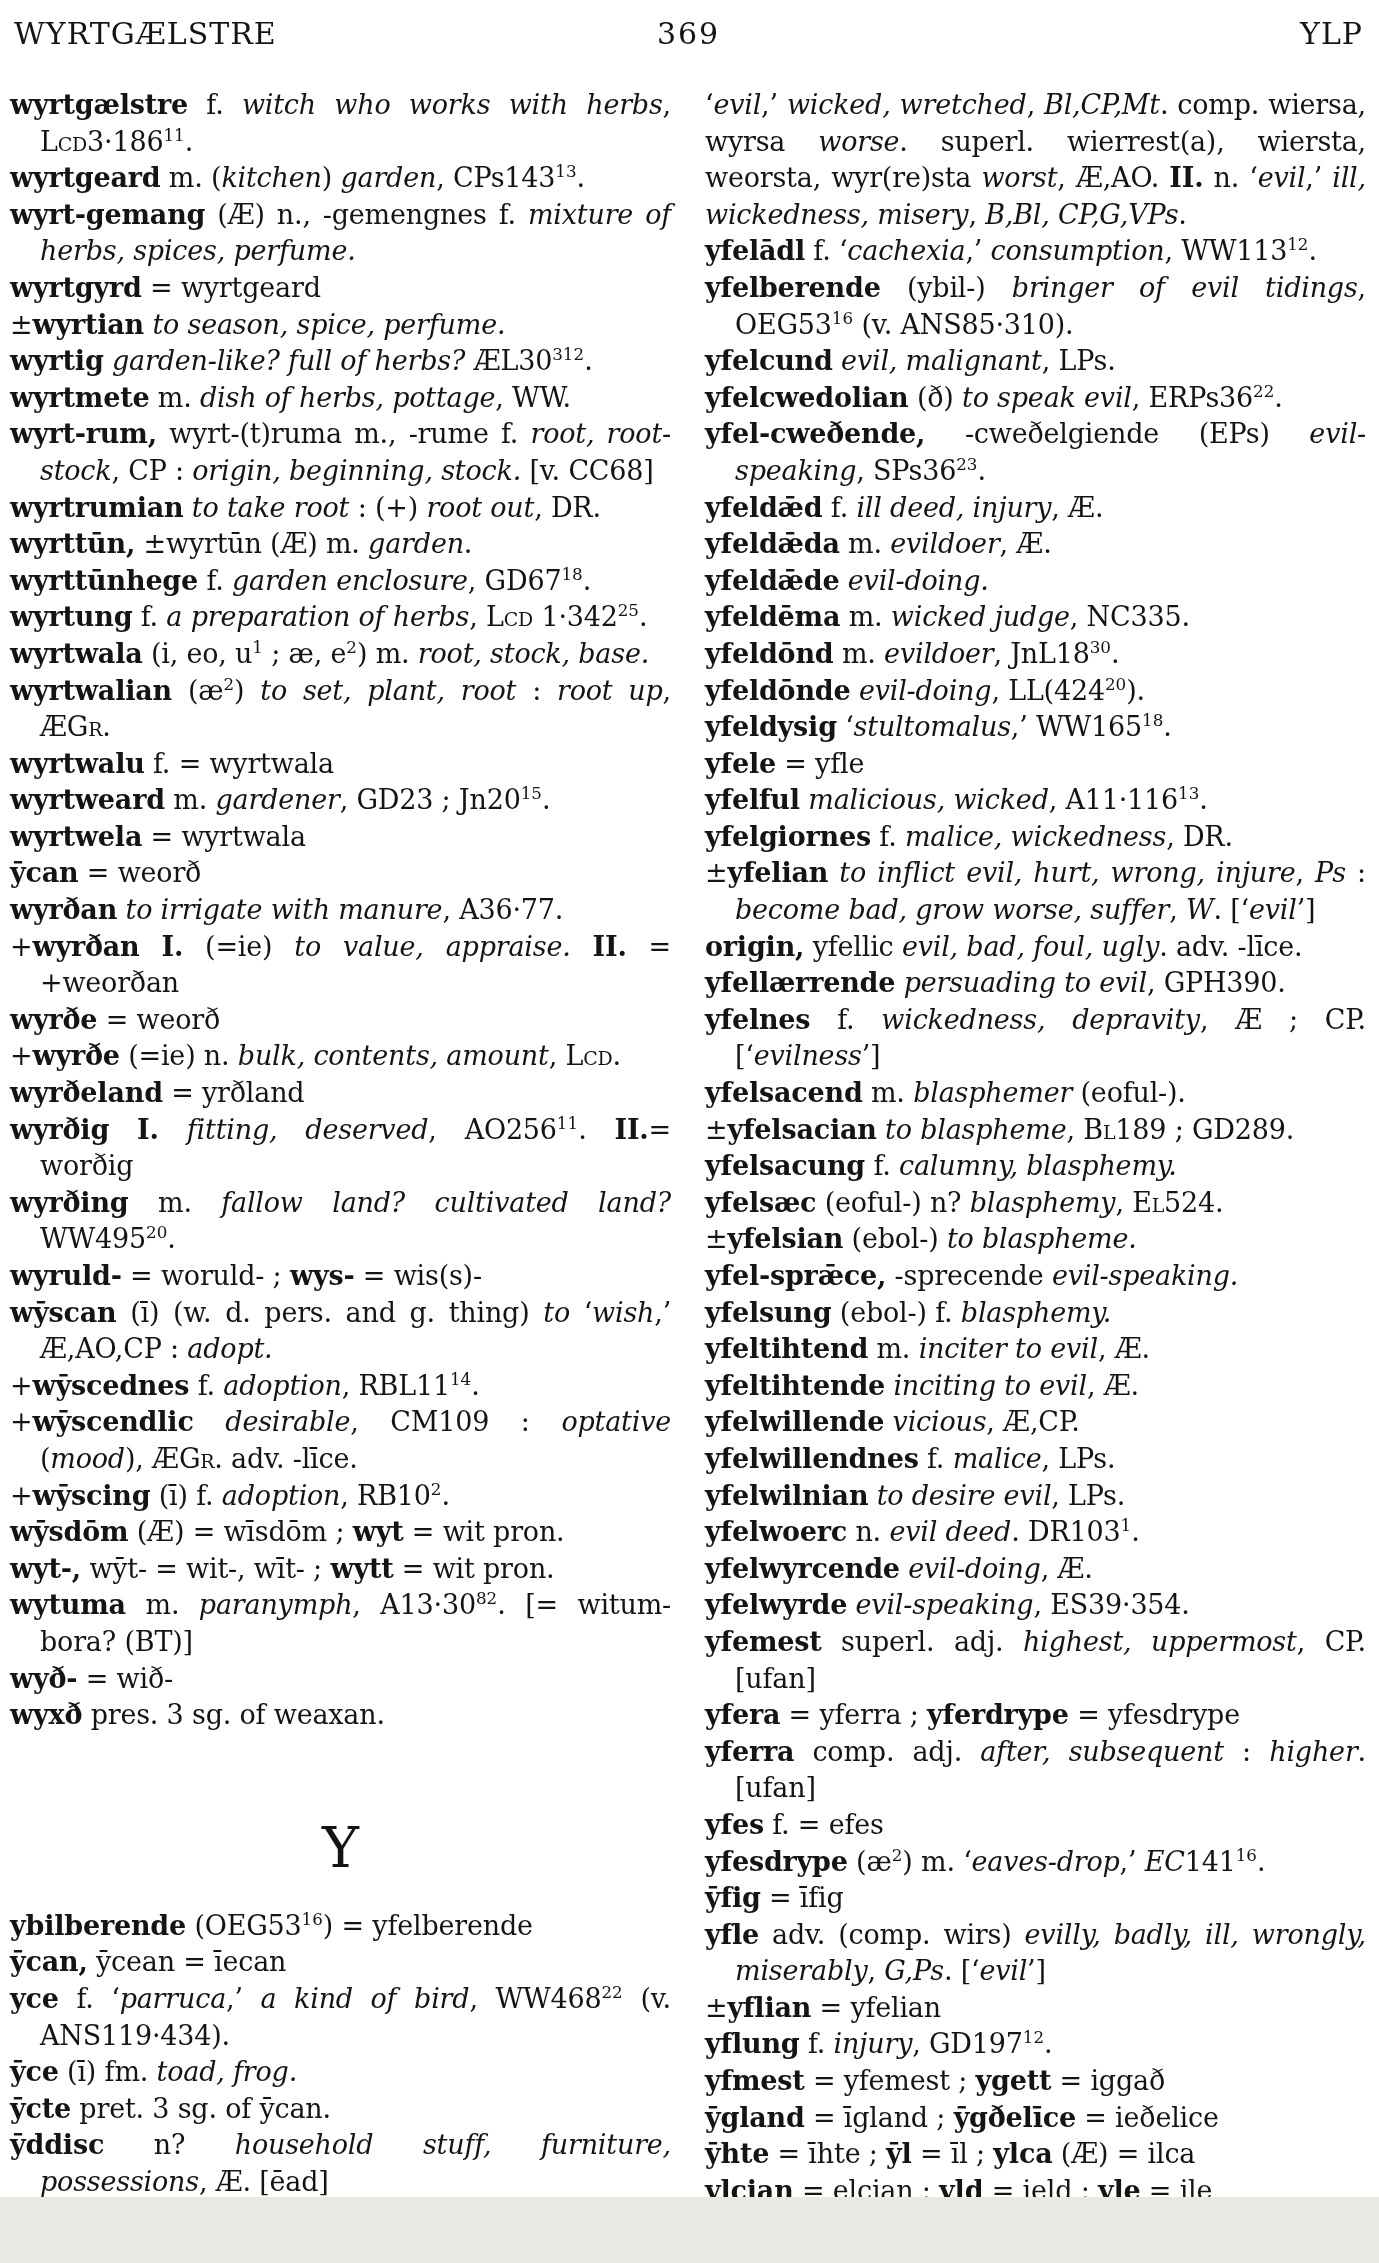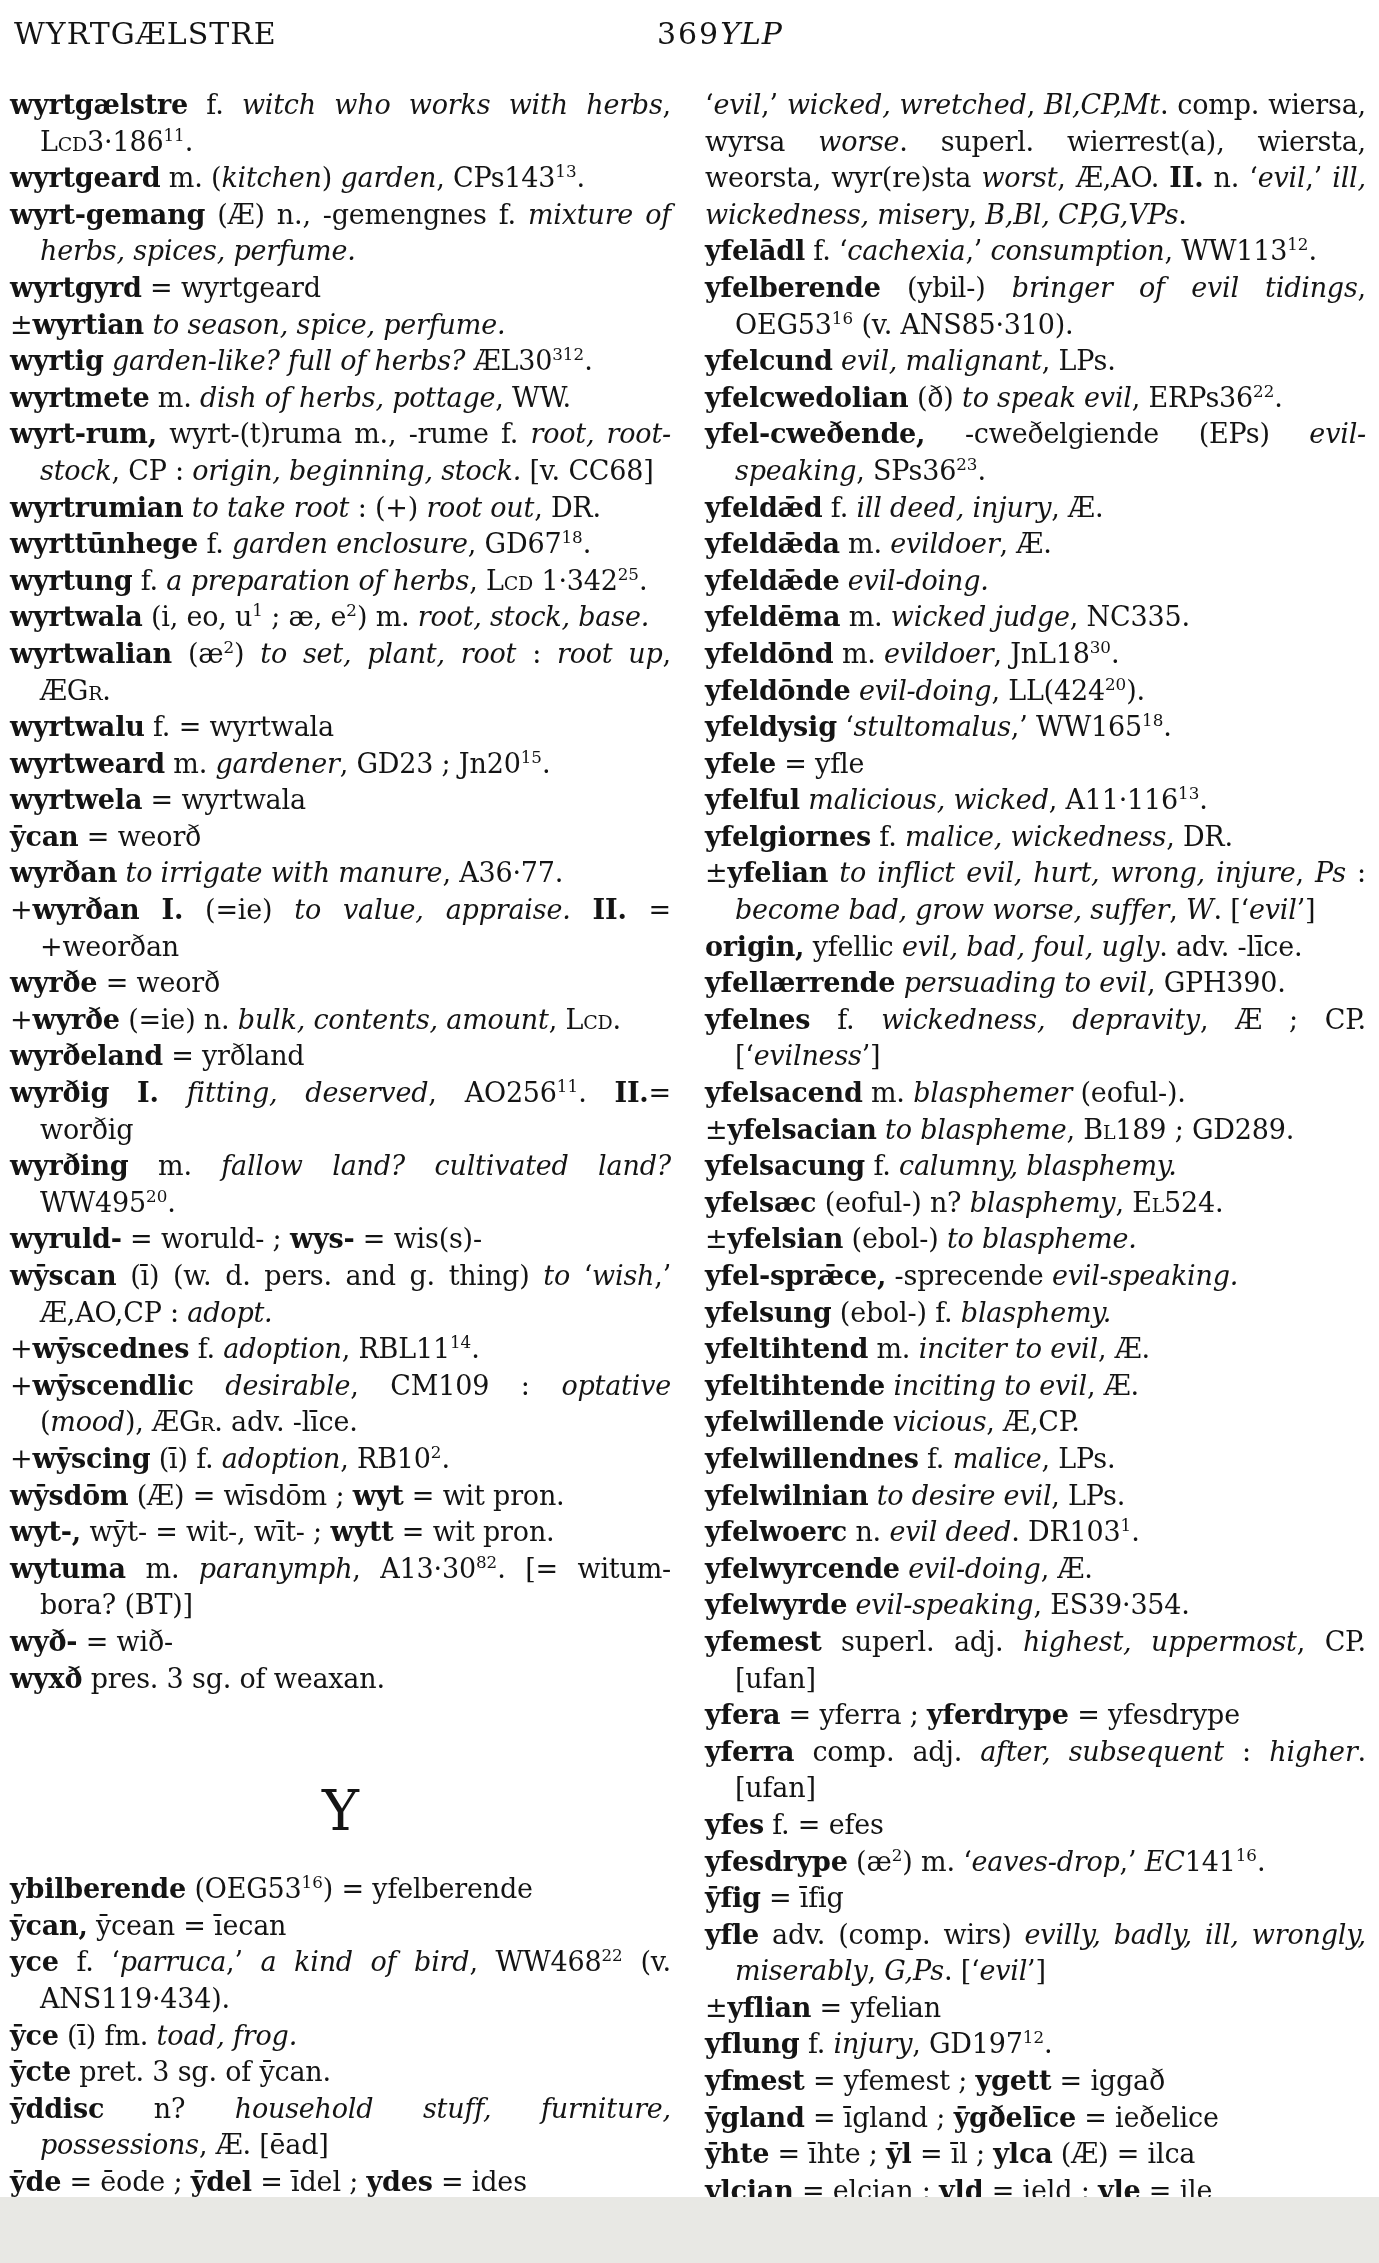--- a/index.html
+++ b/index.html
@@ -4,21 +4,21 @@
 <style>
   html,body{margin:0;padding:0;background:#e8e8e4;}
   .page{
     position:relative;width:1379px;height:2197px;background:#ffffff;
     box-sizing:border-box;padding:16px 12px 0 10px;overflow:hidden;
     font-family:"DejaVu Serif","Liberation Serif",serif;color:#141414;
   }
   .running-head{display:flex;align-items:baseline;font-size:30px;letter-spacing:1px;padding:0 4px;}
   .running-head .lh{flex:1;text-align:left;}
   .running-head .ch{flex:0 0 auto;text-align:center;letter-spacing:2px;}
-  .running-head .rh{flex:1;font-style:italic;}
+  .running-head .rh{flex:1;text-align:right;}
   .columns{display:flex;gap:34px;margin-top:36px;}
   .col{width:661px;}
   p.entry{
     margin:0;font-size:27px;line-height:36.6px;text-align:justify;
     padding-left:30px;text-indent:-30px;letter-spacing:-0.2px;
   }
   p.entry.cont{padding-left:0;text-indent:0;}
   .bf{font-weight:bold;}
   .it{font-style:italic;}
   .sc{font-variant:small-caps;}
@@ -41,20 +41,21 @@
     <div class="col">
         <p class="entry"><span class="bf">wyrtgælstre</span> f. <span class="it">witch who works with herbs</span>, <span class="sc">Lcd</span>3·186<sup>11</sup>.</p>
         <p class="entry"><span class="bf">wyrtgeard</span> m. (<span class="it">kitchen</span>) <span class="it">garden</span>, CPs143<sup>13</sup>.</p>
         <p class="entry"><span class="bf">wyrt-gemang</span> (Æ) n., -gemengnes f. <span class="it">mixture of herbs, spices, perfume.</span></p>
         <p class="entry"><span class="bf">wyrtgyrd</span> = wyrtgeard</p>
         <p class="entry">±<span class="bf">wyrtian</span> <span class="it">to season, spice, perfume.</span></p>
         <p class="entry"><span class="bf">wyrtig</span> <span class="it">garden-like? full of herbs?</span> ÆL30<sup>312</sup>.</p>
         <p class="entry"><span class="bf">wyrtmete</span> m. <span class="it">dish of herbs, pottage</span>, WW.</p>
         <p class="entry"><span class="bf">wyrt-rum,</span> wyrt-(t)ruma m., -rume f. <span class="it">root, root-stock</span>, CP : <span class="it">origin, beginning, stock.</span> [v. CC68]</p>
         <p class="entry"><span class="bf">wyrtrumian</span> <span class="it">to take root</span> : (+) <span class="it">root out</span>, DR.</p>
+        <p class="entry"><span class="bf">wyrttūn,</span> ±wyrtūn (Æ) m. <span class="it">garden</span>.</p>
         <p class="entry"><span class="bf">wyrttūnhege</span> f. <span class="it">garden enclosure</span>, GD67<sup>18</sup>.</p>
         <p class="entry"><span class="bf">wyrtung</span> f. <span class="it">a preparation of herbs</span>, <span class="sc">Lcd</span> 1·342<sup>25</sup>.</p>
         <p class="entry"><span class="bf">wyrtwala</span> (i, eo, u<sup>1</sup> ; æ, e<sup>2</sup>) m. <span class="it">root, stock, base.</span></p>
         <p class="entry"><span class="bf">wyrtwalian</span> (æ<sup>2</sup>) <span class="it">to set, plant, root</span> : <span class="it">root up</span>, ÆG<span class="sc">r</span>.</p>
         <p class="entry"><span class="bf">wyrtwalu</span> f. = wyrtwala</p>
         <p class="entry"><span class="bf">wyrtweard</span> m. <span class="it">gardener</span>, GD23 ; Jn20<sup>15</sup>.</p>
         <p class="entry"><span class="bf">wyrtwela</span> = wyrtwala</p>
         <p class="entry"><span class="bf">ȳcan</span> = weorð</p>
         <p class="entry"><span class="bf">wyrðan</span> <span class="it">to irrigate with manure</span>, A36·77.</p>
         <p class="entry">+<span class="bf">wyrðan</span> <span class="bf">I.</span> (=ie) <span class="it">to value, appraise.</span> <span class="bf">II.</span> = +weorðan</p>

